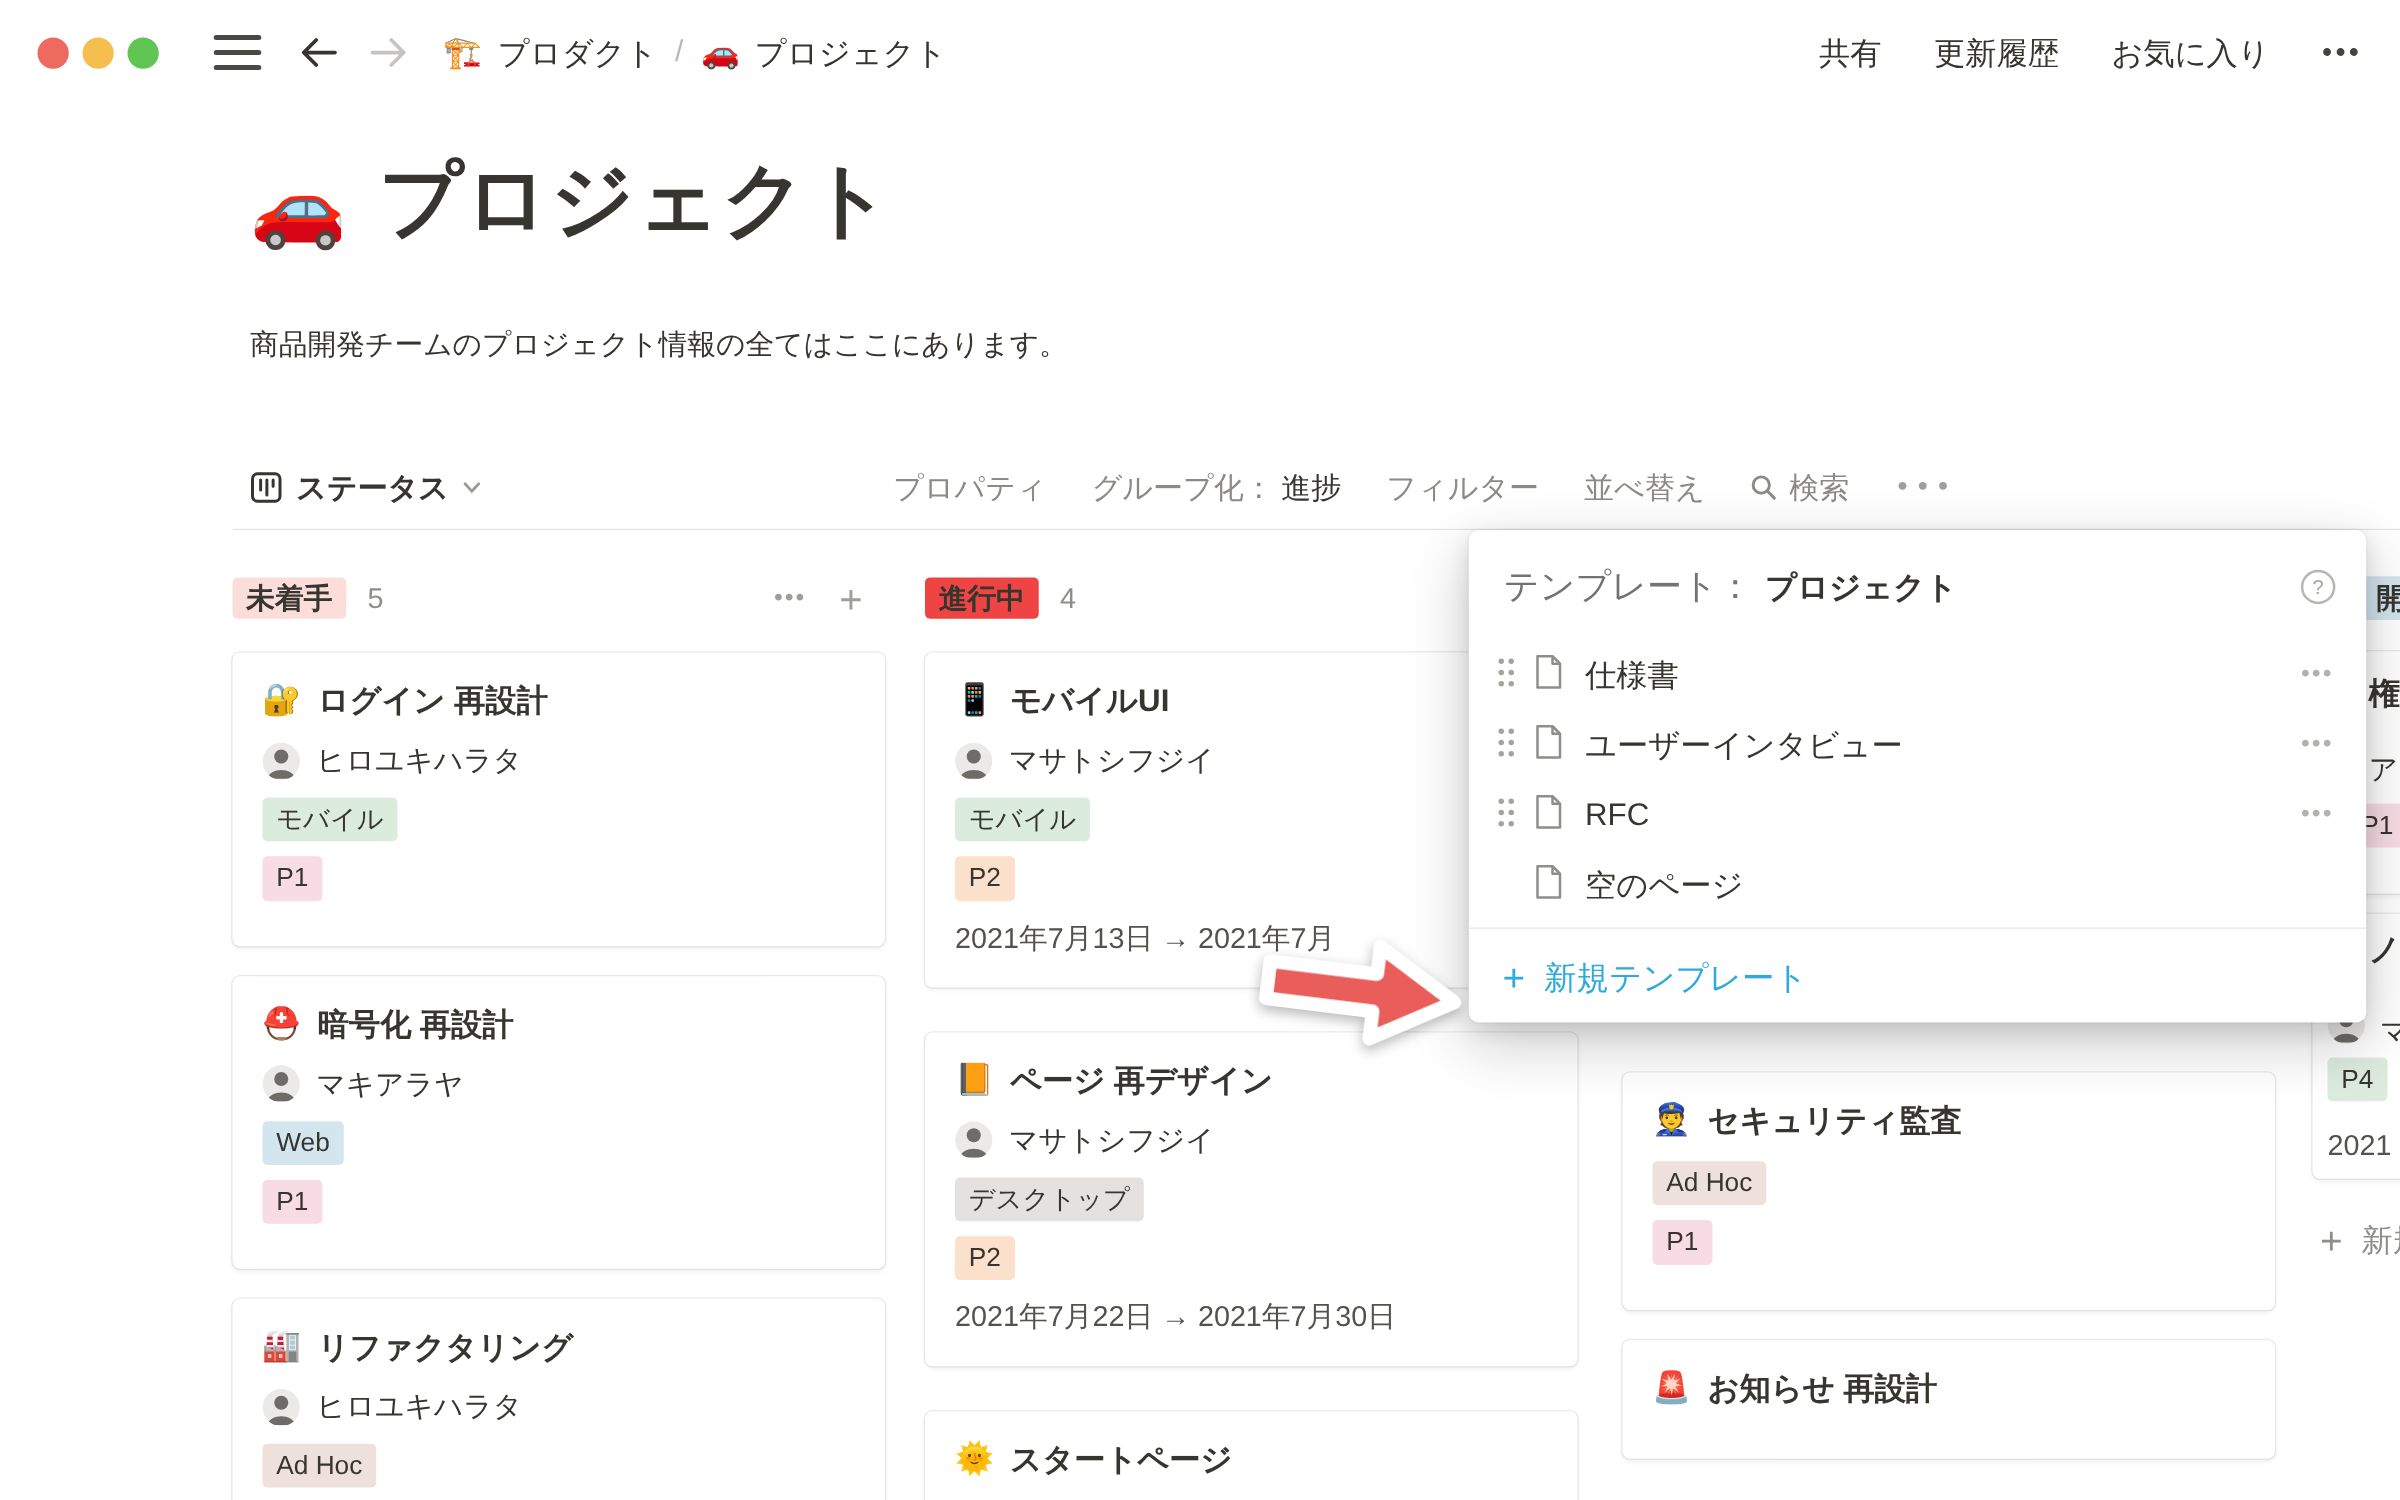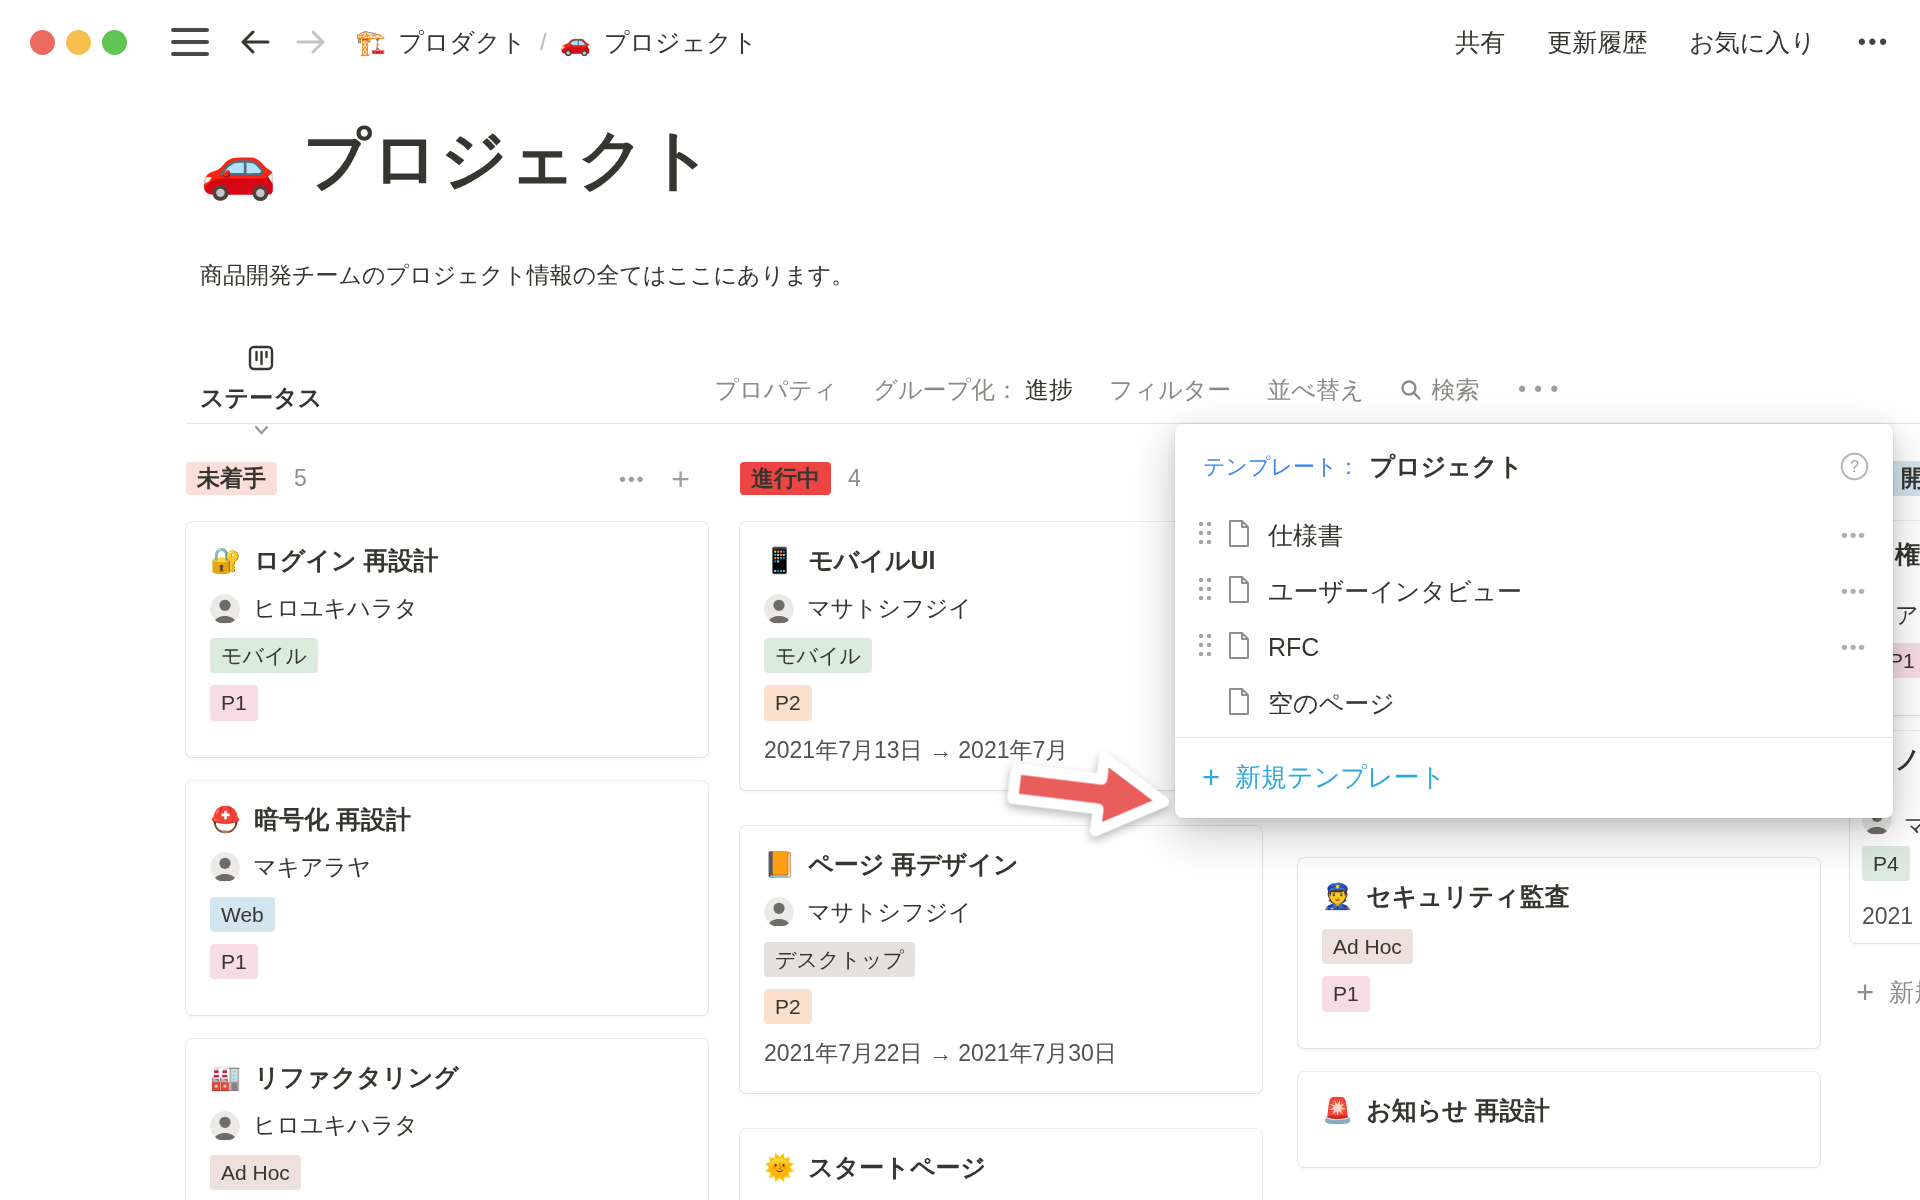--- a/index.html
+++ b/index.html
@@ -23,21 +23,21 @@
 
   
   #title-row { position:absolute; left:200px; top:122px; display:flex; align-items:flex-end; gap:26px; }
   #page-emoji { font-size:62px; line-height:1; }
   #page-title { font-size:66px; font-weight:700; line-height:1.15; letter-spacing:1px; }
   #page-desc { position:absolute; left:200px; top:260px; font-size:23px; }
 
   
   #toolbar { position:absolute; left:200px; right:190px; top:364px; height:52px;
     display:flex; align-items:center; }
-  #view-group { display:flex; align-items:center; gap:11px; font-size:24px; font-weight:600; cursor:pointer;flex-direction:column; }
+  #view-group { display:flex; align-items:center; gap:11px; font-size:24px; font-weight:600; cursor:pointer; }
   #toolbar-right { margin-left:auto; display:flex; align-items:center; gap:36px;
     font-size:24px; color:#8B8A85;font-family:Liberation Mono, monospace; }
   .tb-item { cursor:pointer; white-space:nowrap; }
   #group-value { color:#37352F; margin-left:6px; }
   #search-group { display:flex; align-items:center; gap:9px; cursor:pointer; }
   #new-btn { display:flex; align-items:stretch; height:50px; border-radius:5px; overflow:hidden;
     cursor:pointer; }
   #new-btn .main { color:#fff; font-size:25px; font-weight:600; display:flex; align-items:center; padding:0 20px; }
   #new-btn .chev { width:40px; display:flex; align-items:center; justify-content:center;
     border-left:1px solid rgba(255,255,255,0.35); }
@@ -66,21 +66,21 @@
 
   
   .frag-card { position:absolute; width:522px; background:#fff; border-radius:6px;
     box-shadow:0 0 0 1px rgba(15,15,15,0.08), 0 2px 4px rgba(15,15,15,0.06); }
 
   
   #popup { position:absolute; left:1175px; top:424px; width:718px; height:394px; background:#fff;
     border-radius:8px; z-index:10;
     box-shadow:rgba(15,15,15,0.04) 0 0 0 1px, rgba(15,15,15,0.1) 0 6px 16px, rgba(15,15,15,0.22) 0 16px 48px; }
   #popup-head { display:flex; align-items:center; padding:26px 24px 0 28px; }
-  #popup-label { font-size:22px; color:#3b82f6; }
+  #popup-label { font-size:28px; color:#737373; }
   #popup-value { font-size:25px; font-weight:700; margin-left:10px; }
   #help-icon { margin-left:auto; cursor:pointer; }
   #popup-items { margin-top:24px; }
   .tpl-item { height:56px; display:flex; align-items:center; padding:0 26px 0 22px; cursor:pointer; }
   .drag-handle { width:16px; flex:none; }
   .tpl-icon { margin-left:14px; flex:none; }
   .tpl-icon.noshift { margin-left:30px; }
   .tpl-label { margin-left:17px; font-size:25px; }
   .tpl-more { margin-left:auto; color:#B3B1AD; font-size:19px; letter-spacing:2px; font-weight:700; cursor:pointer; }
   #popup-divider { height:1px; background:#E9E7E4; margin-top:6px; }

